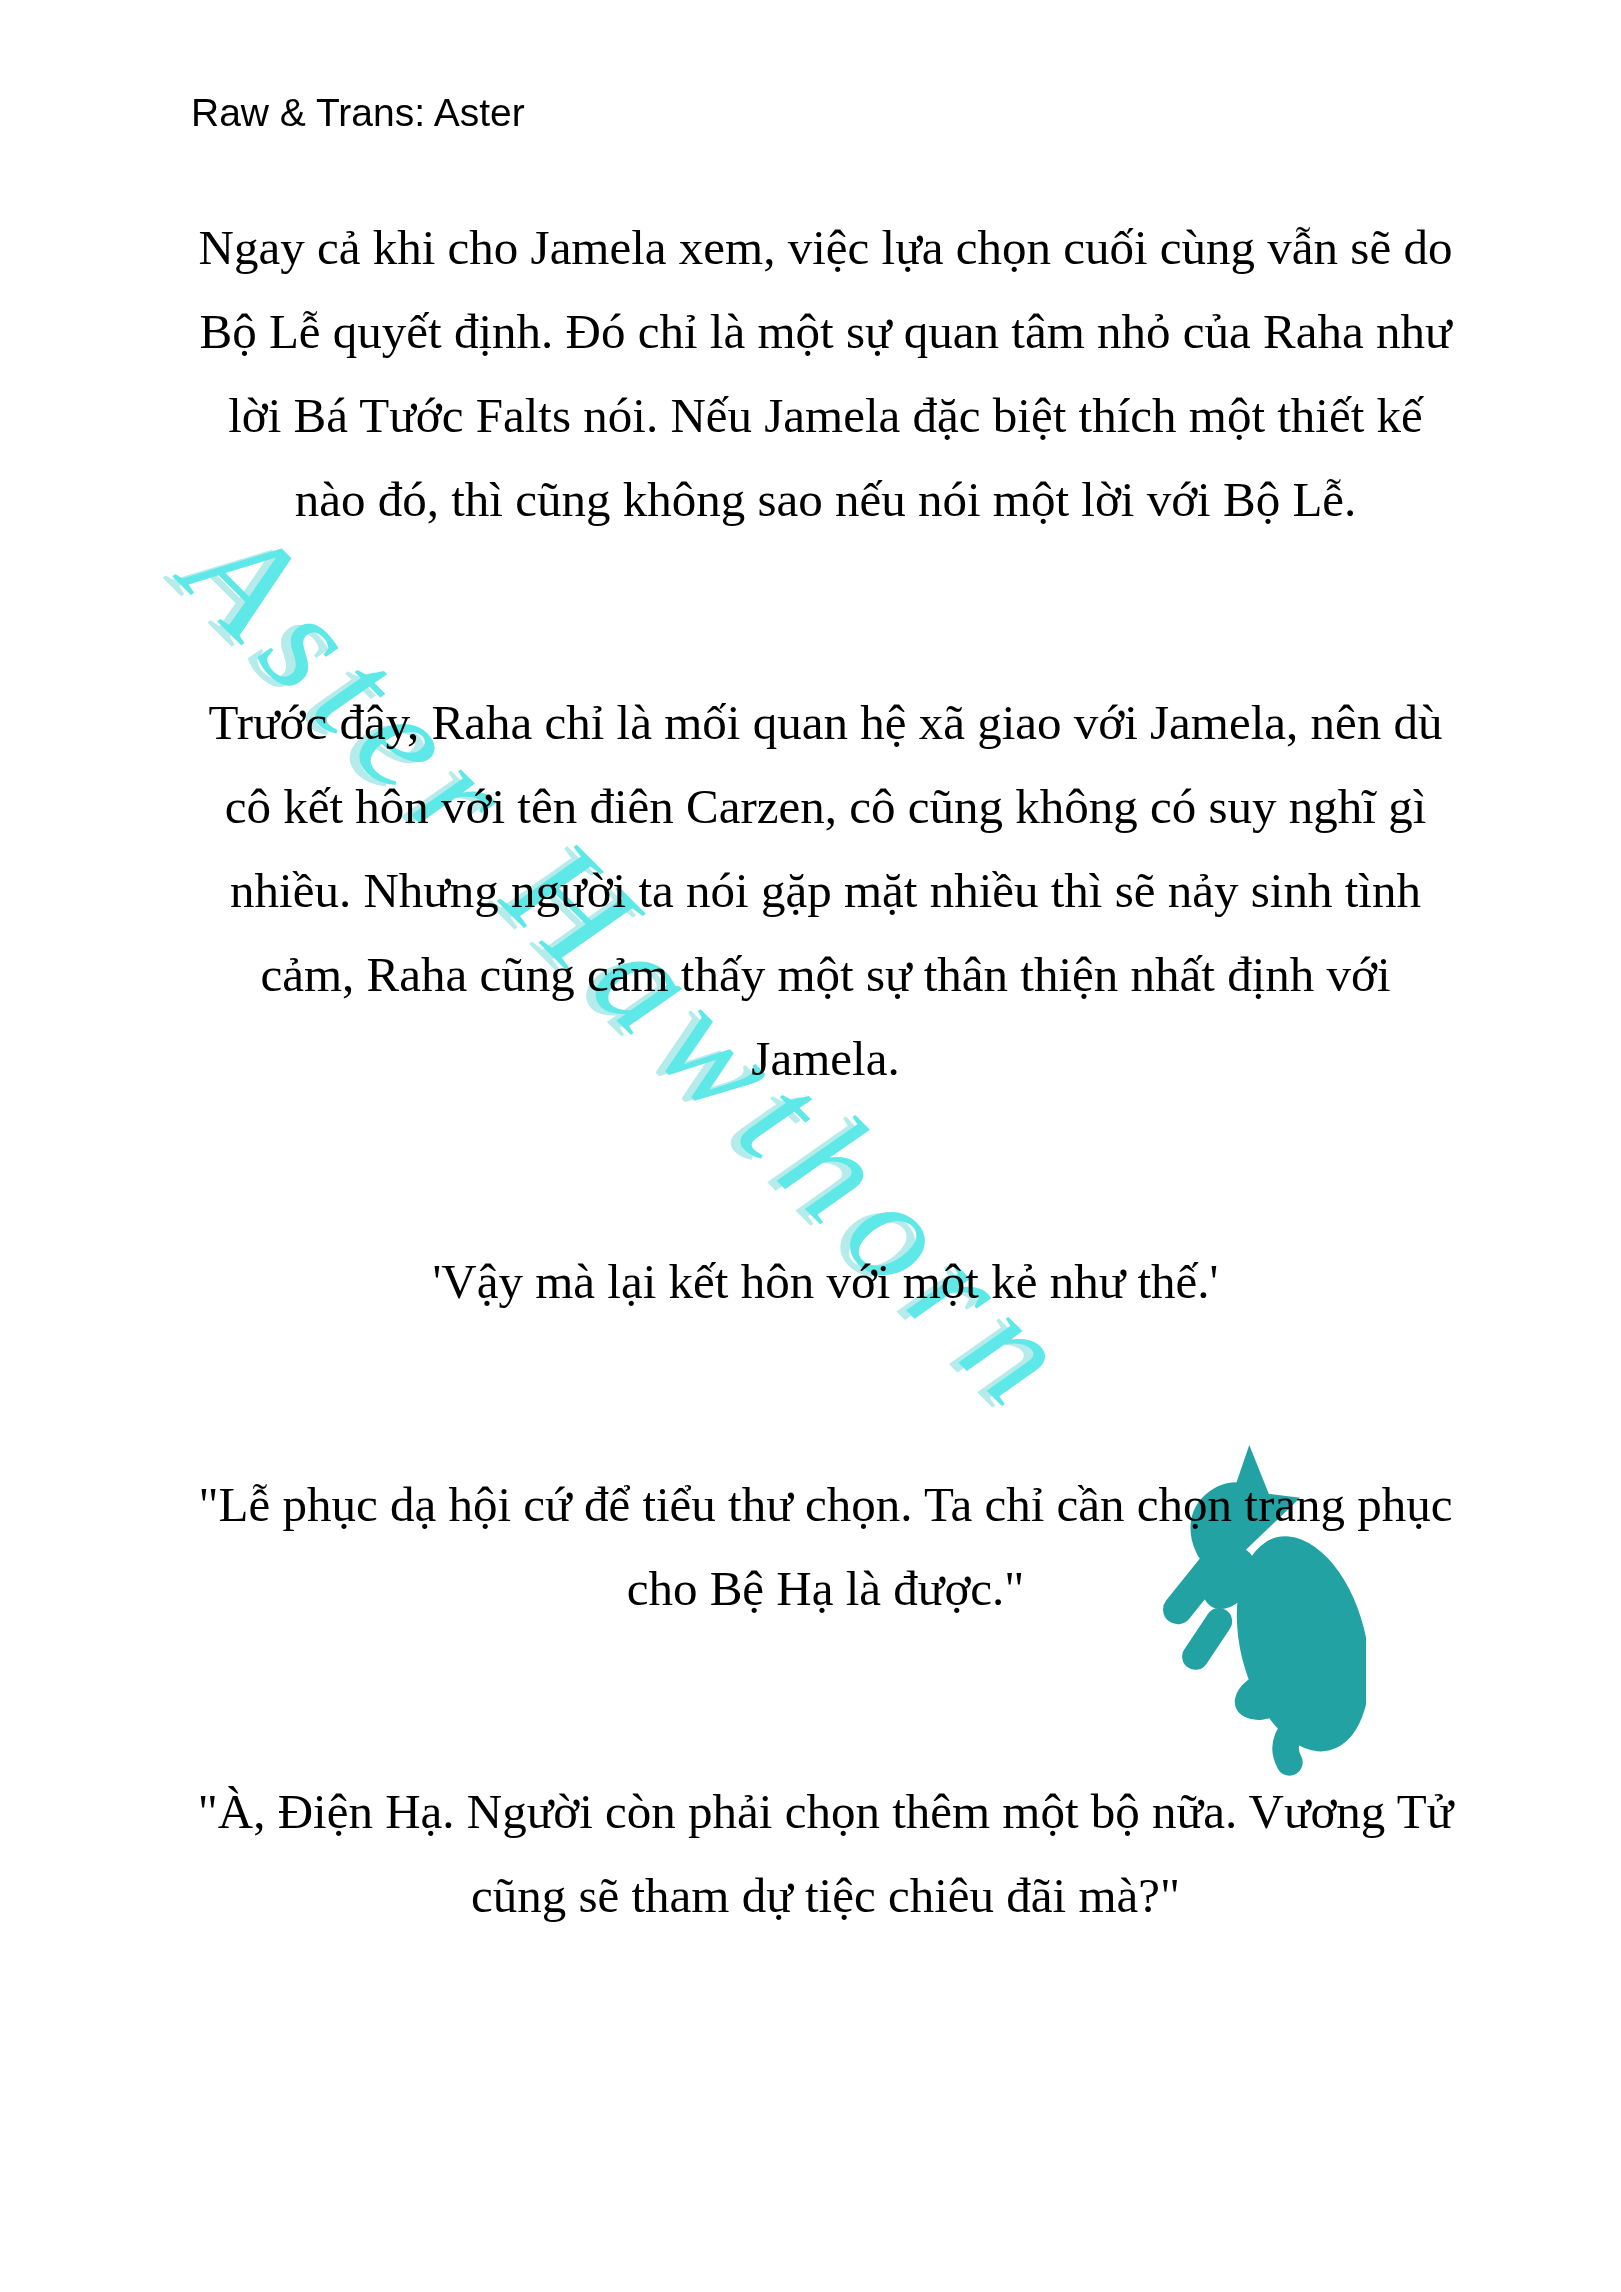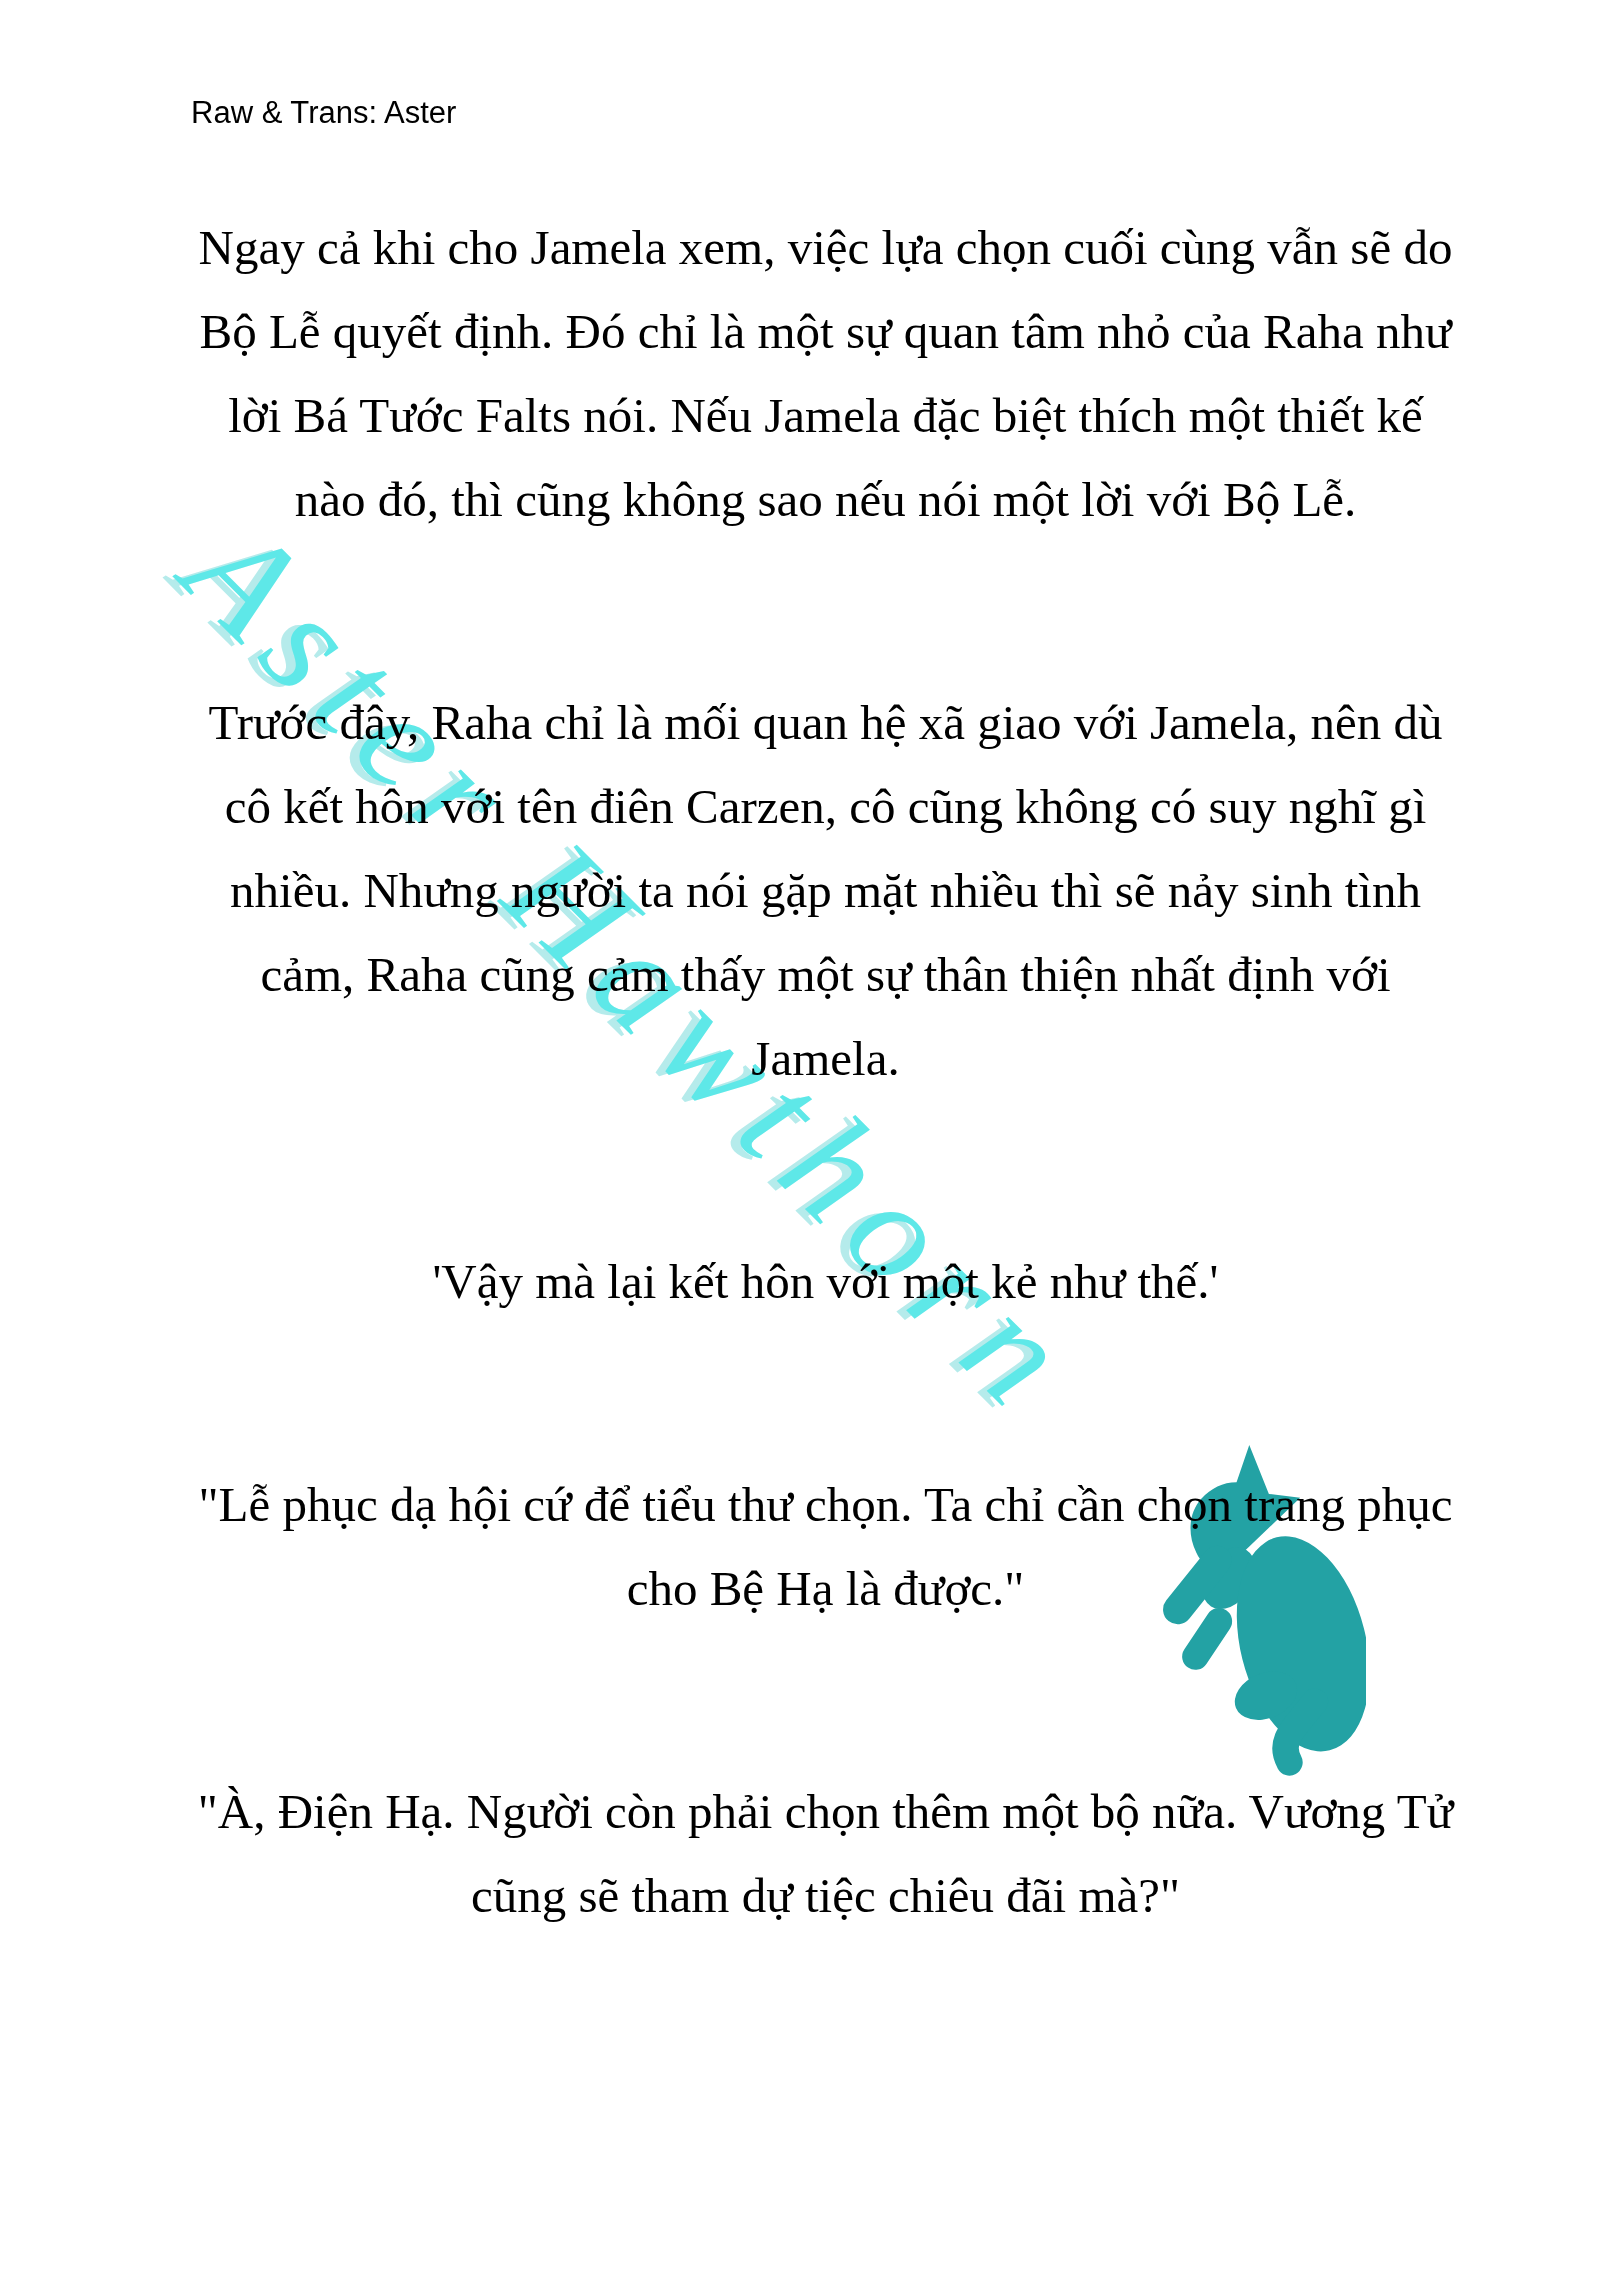--- a/index.html
+++ b/index.html
@@ -45,21 +45,21 @@
   .content {
     position: absolute;
     left: 191px;
     top: 93px;
     width: 1269px;
     z-index: 2;
     color: var(--color-text, #000000);
   }
   .credit-header {
     font-family: "Liberation Sans", "DejaVu Sans", sans-serif;
-    font-size: 31px;
+    font-size: 39px;
     line-height: 39px;
     margin: 0 0 74px 0;
   }
   .content p {
     font-size: 49px;
     line-height: 84px;
     margin: 0 0 139px 0;
     text-align: center;
   }
 </style>

